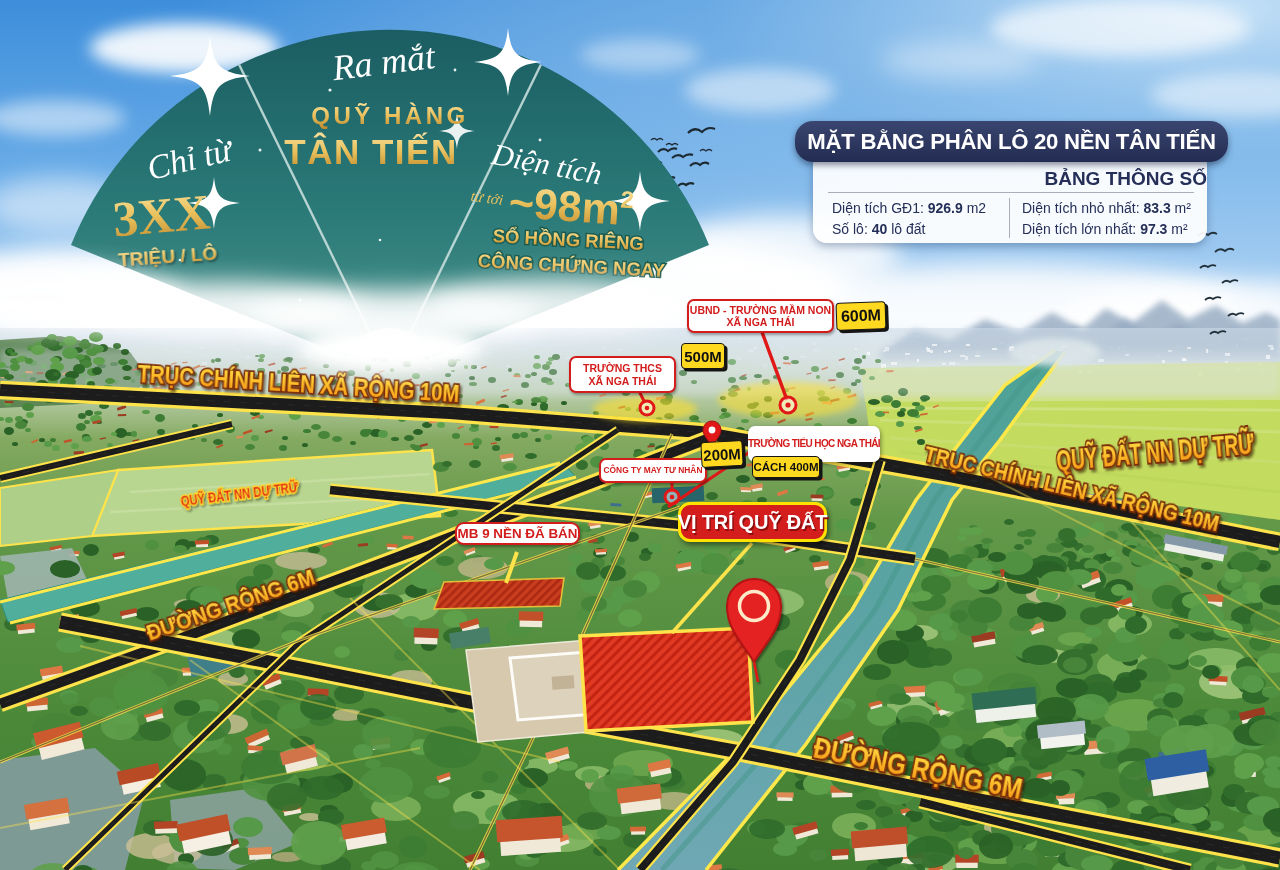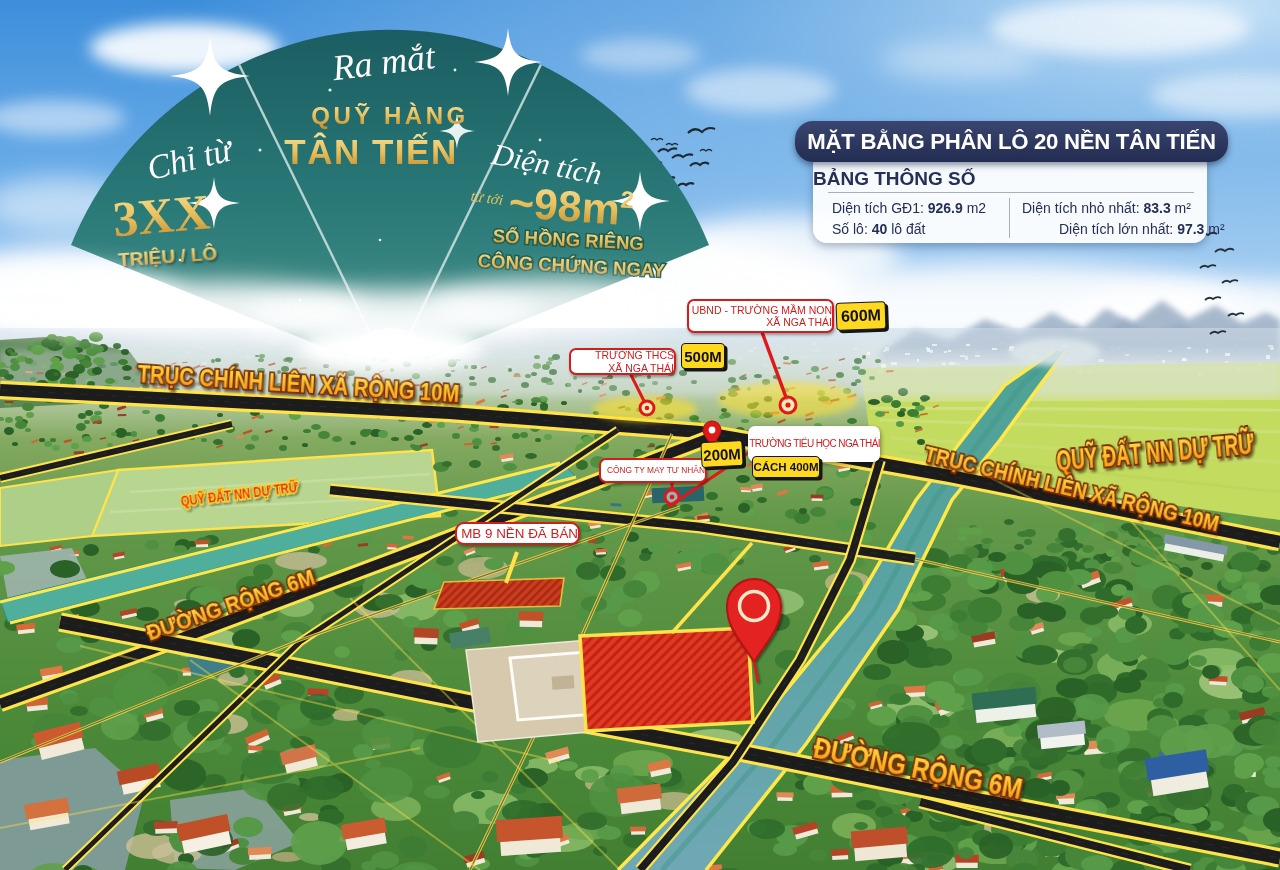--- a/index.html
+++ b/index.html
@@ -1,17 +1,17 @@
 <!DOCTYPE html>
 <html><head><meta charset="utf-8">
 <style>
 html,body{margin:0;padding:0;width:1280px;height:870px;overflow:hidden;background:#7db4e2;font-family:"Liberation Sans",sans-serif;}
 #stage{position:relative;width:1280px;height:870px;}
 .abs{position:absolute;}
-.wbox{position:absolute;background:#fff;border:2.5px solid #d31c1c;border-radius:7px;color:#d31c1c;font-weight:400;text-align:right;box-shadow:1px 2px 3px rgba(0,0,0,.35);display:flex;flex-direction:column;justify-content:center;line-height:1.15;white-space:nowrap;box-sizing:border-box;}
+.wbox{position:absolute;background:#fff;border:2.5px solid #d31c1c;border-radius:7px;color:#d31c1c;font-weight:700;text-align:center;box-shadow:1px 2px 3px rgba(0,0,0,.35);display:flex;flex-direction:column;justify-content:center;line-height:1.15;white-space:nowrap;box-sizing:border-box;}
 .ybox{position:absolute;background:#ffd91f;border:1.5px solid #151515;border-radius:4px;color:#111;font-weight:800;text-align:center;box-shadow:2.5px 2.5px 0 #151515;display:flex;align-items:center;justify-content:center;}
 </style></head>
 <body>
 <div id="stage">
 <svg width="1280" height="870" viewBox="0 0 1280 870">
 <defs>
 <linearGradient id="skyg" x1="0" y1="0" x2="0" y2="1">
  <stop offset="0" stop-color="#3d8edb"></stop>
           <stop offset="0.45" stop-color="#68abe7"></stop>
           <stop offset="0.8" stop-color="#a8cfF2"></stop>
@@ -2480,45 +2480,46 @@
         <ellipse cx="395" cy="318" rx="150" ry="28" opacity="0.92" filter="url(#bl12)"></ellipse>
         <ellipse cx="555" cy="306" rx="130" ry="27" opacity="0.85" filter="url(#bl12)"></ellipse>
         <ellipse cx="390" cy="348" rx="92" ry="24" opacity="1" filter="url(#bl8)"></ellipse>
       </g>
     </svg>
 
 <div class="abs" style="left:813px;top:150px;width:394px;height:93px;background:rgba(255,255,255,0.93);border-radius:14px;box-shadow:0 3px 8px rgba(30,50,90,0.35);"></div>
 
 <div class="abs" style="left:795px;top:121px;width:433px;height:41px;background:linear-gradient(#3a4670,#232c52);border-radius:18px;box-shadow:0 3px 6px rgba(20,30,60,0.5);display:flex;align-items:center;justify-content:center;color:#ffffff;font-weight:700;font-size:22.2px;letter-spacing:-0.3px;white-space:nowrap;">MẶT BẰNG PHÂN LÔ 20 NỀN TÂN TIẾN</div>
 
-<div class="abs" style="left:813px;top:168px;width:394px;text-align:left;color:#252f58;font-weight:700;font-size:19px;">BẢNG THÔNG SỐ</div>
+<div class="abs" style="left:813px;top:168px;width:394px;text-align:right;color:#252f58;font-weight:700;font-size:19px;">BẢNG THÔNG SỐ</div>
 
 <div class="abs" style="left:828px;top:192px;width:366px;height:1px;background:#a9aeb8;"></div>
 
 <div class="abs" style="left:1009px;top:198px;width:1px;height:40px;background:#a9aeb8;"></div>
 
 <div class="abs" style="left:832px;top:200px;width:175px;color:#252f58;font-size:14px;white-space:nowrap;">Diện tích GĐ1: <b>926.9</b> m2</div>
 
 <div class="abs" style="left:832px;top:221px;width:175px;color:#252f58;font-size:14px;white-space:nowrap;">Số lô: <b>40</b> lô đất</div>
 
 <div class="abs" style="left:1022px;top:200px;width:185px;color:#252f58;font-size:14px;white-space:nowrap;">Diện tích nhỏ nhất: <b>83.3</b> m²</div>
 
-<div class="abs" style="left:1022px;top:221px;width:185px;color:#252f58;font-size:14px;white-space:nowrap;margin-left:37px;">Diện tích lớn nhất: <b>97.3</b> m²</div>
+<div class="abs" style="left:1022px;top:221px;width:185px;color:#252f58;font-size:14px;white-space:nowrap;">Diện tích lớn nhất: <b>97.3</b> m²</div>
 
 
 <div class="wbox" style="left:687px;top:299px;width:147px;height:34px;font-size:10.5px;">UBND - TRƯỜNG MẦM NON<br>XÃ NGA THÁI</div>
 
 <div class="ybox" style="left:836px;top:302px;width:48px;height:26px;font-size:16px;transform:rotate(-2deg);">600M</div>
 
-<div class="wbox" style="left:569px;top:348px;width:107px;height:27px;font-size:10.5px;">TRƯỜNG THCS<br>XÃ NGA THÁI</div>
+<div class="wbox" style="left:569px;top:356px;width:107px;height:37px;font-size:10.5px;">TRƯỜNG THCS<br>XÃ NGA THÁI</div>
 
 <div class="ybox" style="left:681px;top:343px;width:42px;height:24px;font-size:15px;">500M</div>
 
 <div class="wbox" style="left:748px;top:426px;width:132px;height:36px;font-size:10px;letter-spacing:-0.6px;border:none;box-shadow:1px 2px 4px rgba(0,0,0,.4);">TRƯỜNG TIỂU HỌC NGA THÁI</div>
 
 <div class="ybox" style="left:752px;top:456px;width:66px;height:20px;font-size:11.5px;text-align:center;">CÁCH 400M</div>
 
 <div class="wbox" style="left:599px;top:458px;width:108px;height:25px;font-size:8.4px;border-width:2px;">CÔNG TY MAY TƯ NHÂN</div>
 
 <div class="ybox" style="left:701px;top:441px;width:40px;height:24px;font-size:15px;transform:rotate(-3deg);">200M</div>
 
+<div class="abs" style="left:678px;top:502px;width:149px;height:40px;background:#d41d1d;border:3.5px solid #ffe200;border-radius:12px;box-shadow:2px 3px 5px rgba(0,0,0,.45);display:flex;align-items:center;justify-content:center;color:#ffffff;font-weight:800;font-size:20px;white-space:nowrap;letter-spacing:-0.2px;text-shadow:1.5px 1.5px 0 #8d0f0f;box-sizing:border-box;">VỊ TRÍ QUỸ ĐẤT</div>
 
 <div class="wbox" style="left:455px;top:522px;width:125px;height:23px;font-size:13.4px;border-radius:9px;">MB 9 NỀN ĐÃ BÁN</div>
 </div>
 </body></html>

